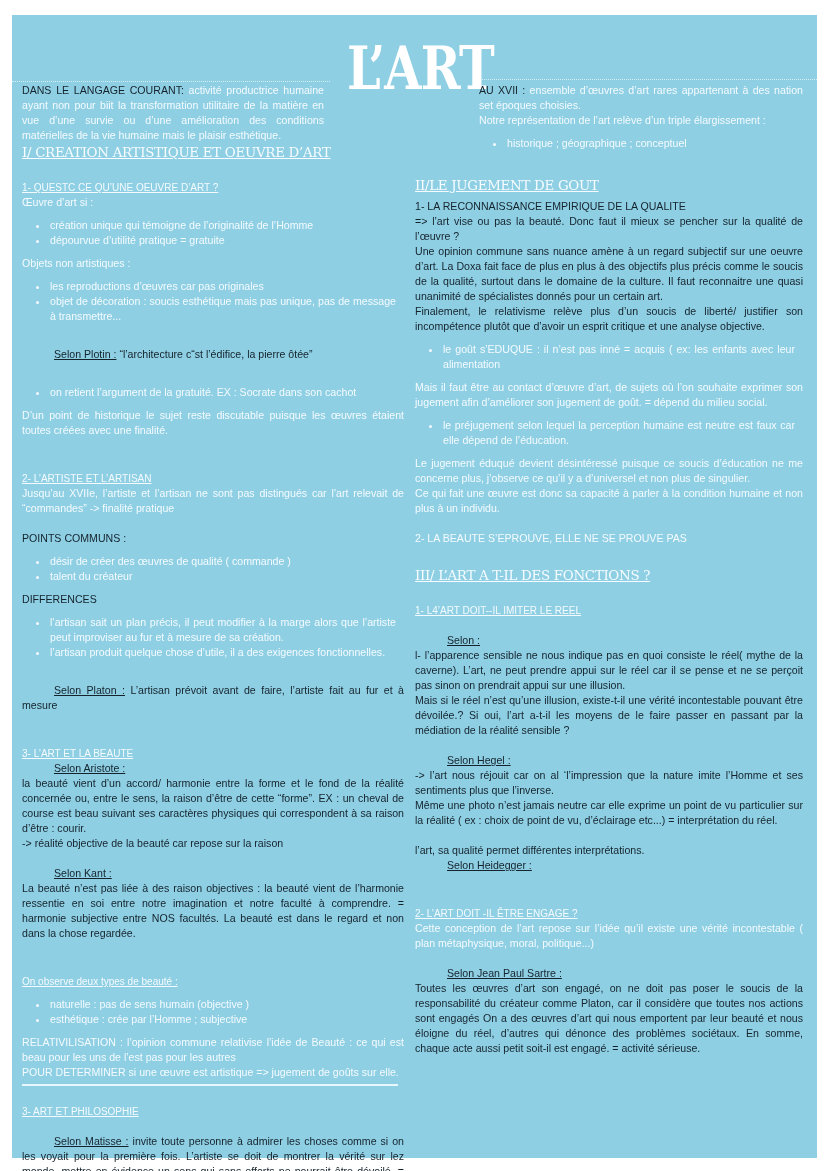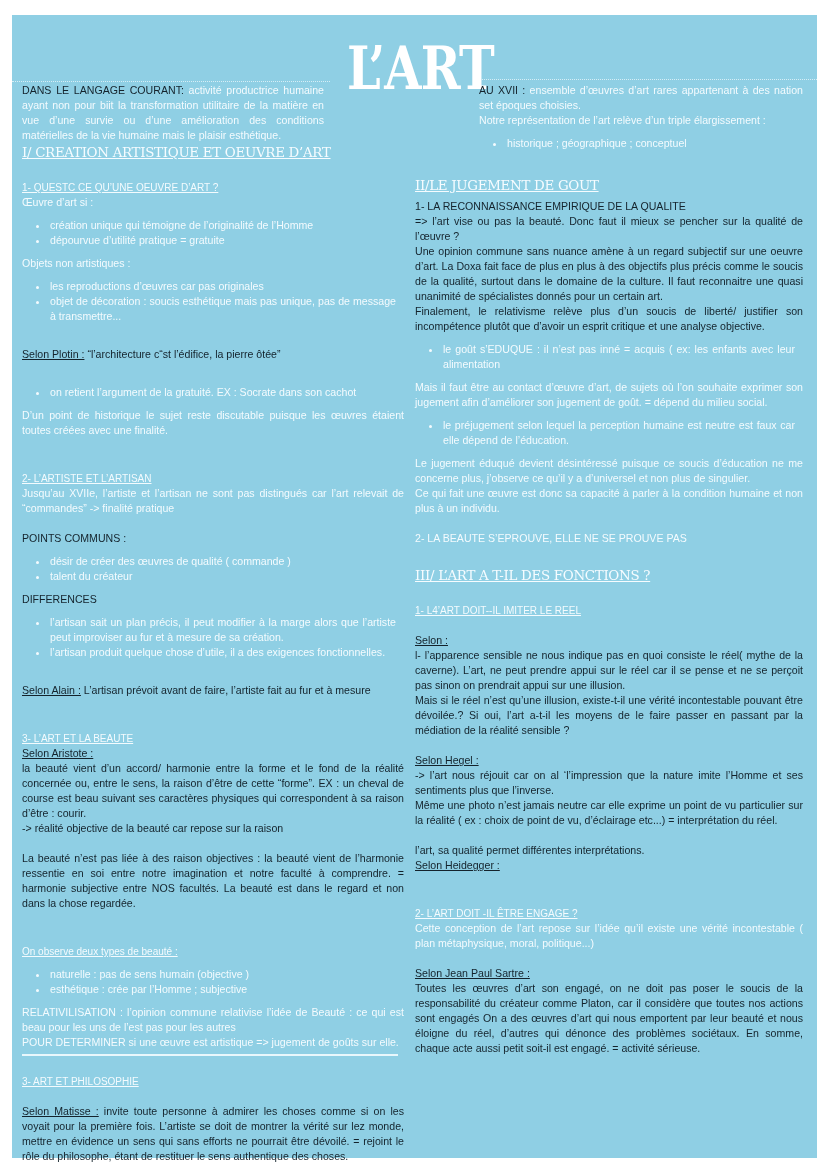--- a/index.html
+++ b/index.html
@@ -4,21 +4,21 @@
 <style>
   html, body { margin: 0; padding: 0; background: #ffffff; }
   body { width: 828px; height: 1171px; position: relative; overflow: hidden;
          font-family: "Liberation Sans", "DejaVu Sans", sans-serif; }
   .sheet { position: absolute; left: 12px; top: 15px; width: 805px; height: 1143px; background: #8fcfe4; }
   .col { position: absolute; font-size: 10.6px; line-height: 15px; color: #1b2a33; text-align: justify; }
   .col-left { left: 10px; width: 382px; }
   .col-right { left: 403px; width: 388px; }
   .w { color: #f4fbfe; }
   .k { color: #14232c; }
-  .u { text-decoration: underline; }
+  .u { text-decoration: underline; margin-left: 32px; }
   .title { position: absolute; left: 320px; top: 18px; width: 150px; text-align: center;
            font-family: "DejaVu Serif", serif; font-weight: bold; font-size: 60px; line-height: 70px;
            color: #ffffff; letter-spacing: -1px; transform: scaleX(0.8); transform-origin: center; }
   .dots { position: absolute; border-top: 1px dotted #d6eef6; height: 0; }
   .section-head { font-family: "DejaVu Serif", serif; color: #f6fcff; font-size: 13.4px; line-height: 18px;
                   text-decoration: underline; letter-spacing: -0.3px; text-align: left; margin: 4px 0 4px; }
   .sub { color: #f4fbfe; text-decoration: underline; font-size: 10px; margin-top: 18px; }
   ul { margin: 8px; padding-left: 18px; }
   li { margin: 0; padding-left: 2px; list-style: disc; }
   li::marker { font-size: 9px; }
@@ -70,28 +70,29 @@
     <ul class="w">
       <li>désir de créer des œuvres de qualité ( commande )</li>
       <li>talent du créateur</li>
     </ul>
     <p class="k">DIFFERENCES</p>
     <ul class="w">
       <li>l’artisan sait un plan précis, il peut modifier à la marge alors que l’artiste peut improviser au fur et à mesure de sa création.</li>
       <li>l’artisan produit quelque chose d’utile, il a des exigences fonctionnelles.</li>
     </ul>
     <div class="gap"></div>
-    <p><span class="k u">Selon Alain :</span><span class="k"> L’artisan prévoit avant de faire, l’artiste fait au fur et à mesure</span></p>
+    <p><span class="k u">Selon Platon :</span><span class="k"> L’artisan prévoit avant de faire, l’artiste fait au fur et à mesure</span></p>
     <div class="gap"></div>
 
     <p class="sub">3- L’ART ET LA BEAUTE </p>
     <p class="k u">Selon Aristote :</p>
     <p class="k">la beauté vient d’un accord/ harmonie entre la forme et le fond de la réalité concernée ou, entre le sens, la raison d’être de cette “forme”. EX : un cheval de course est beau suivant ses caractères physiques qui correspondent à sa raison d’être : courir.</p>
     <p class="k">-&gt; réalité objective de la beauté car repose sur la raison</p>
     <div class="gap"></div>
+    <p class="k u">Selon Kant :</p>
     <p class="k">La beauté n’est pas liée à des raison objectives : la beauté vient de l’harmonie ressentie en soi entre notre imagination et notre faculté à comprendre. = harmonie subjective entre NOS facultés. La beauté est dans le regard et non dans la chose regardée.</p>
     <div class="gap"></div>
     <p class="sub">On observe deux types de beauté :</p>
     <ul class="w">
       <li>naturelle : pas de sens humain (objective )</li>
       <li>esthétique : crée par l’Homme ; subjective</li>
     </ul>
     <p class="w">RELATIVILISATION : l’opinion commune relativise l’idée de Beauté : ce qui est beau pour les uns de l’est pas pour les autres</p>
     <p class="w">POUR DETERMINER si une œuvre est artistique =&gt; jugement de goûts sur elle.</p>
     <div class="divider"></div>

